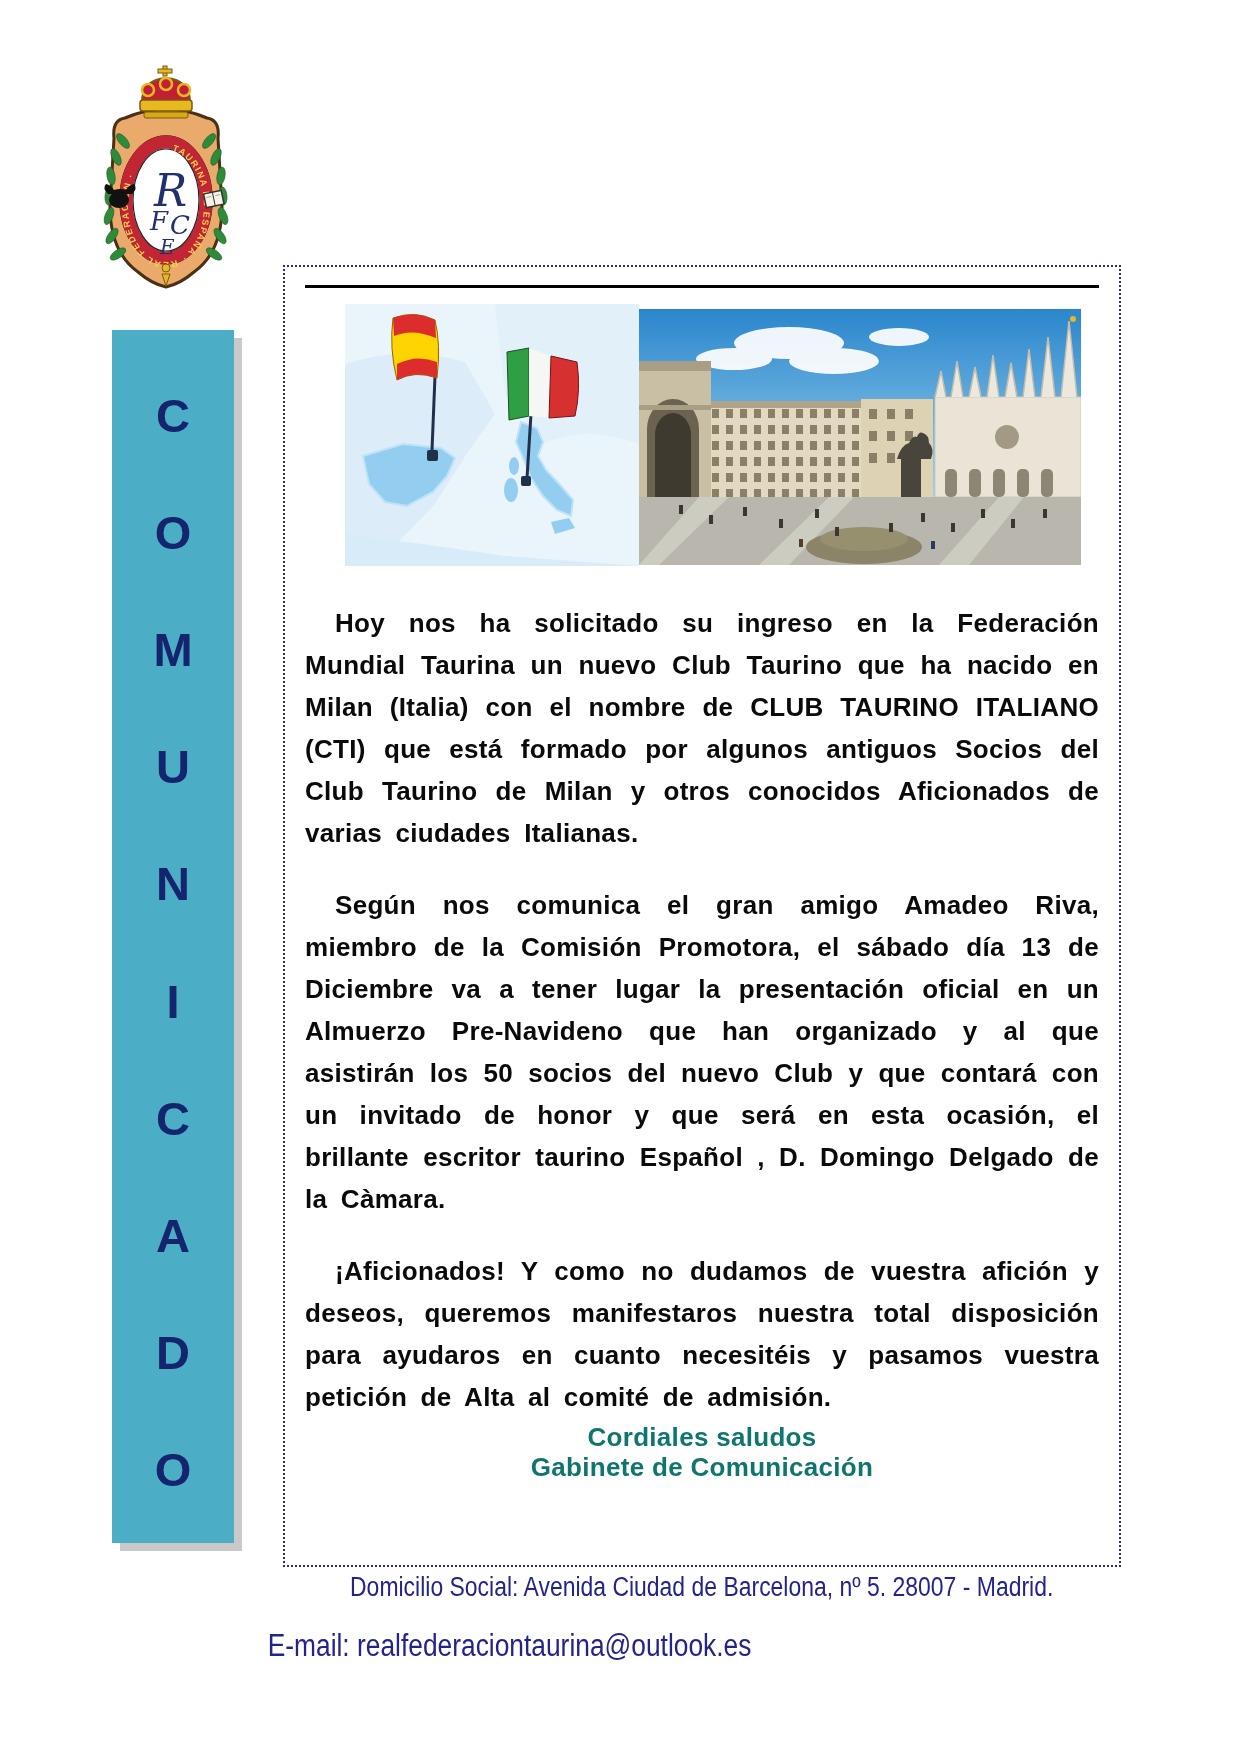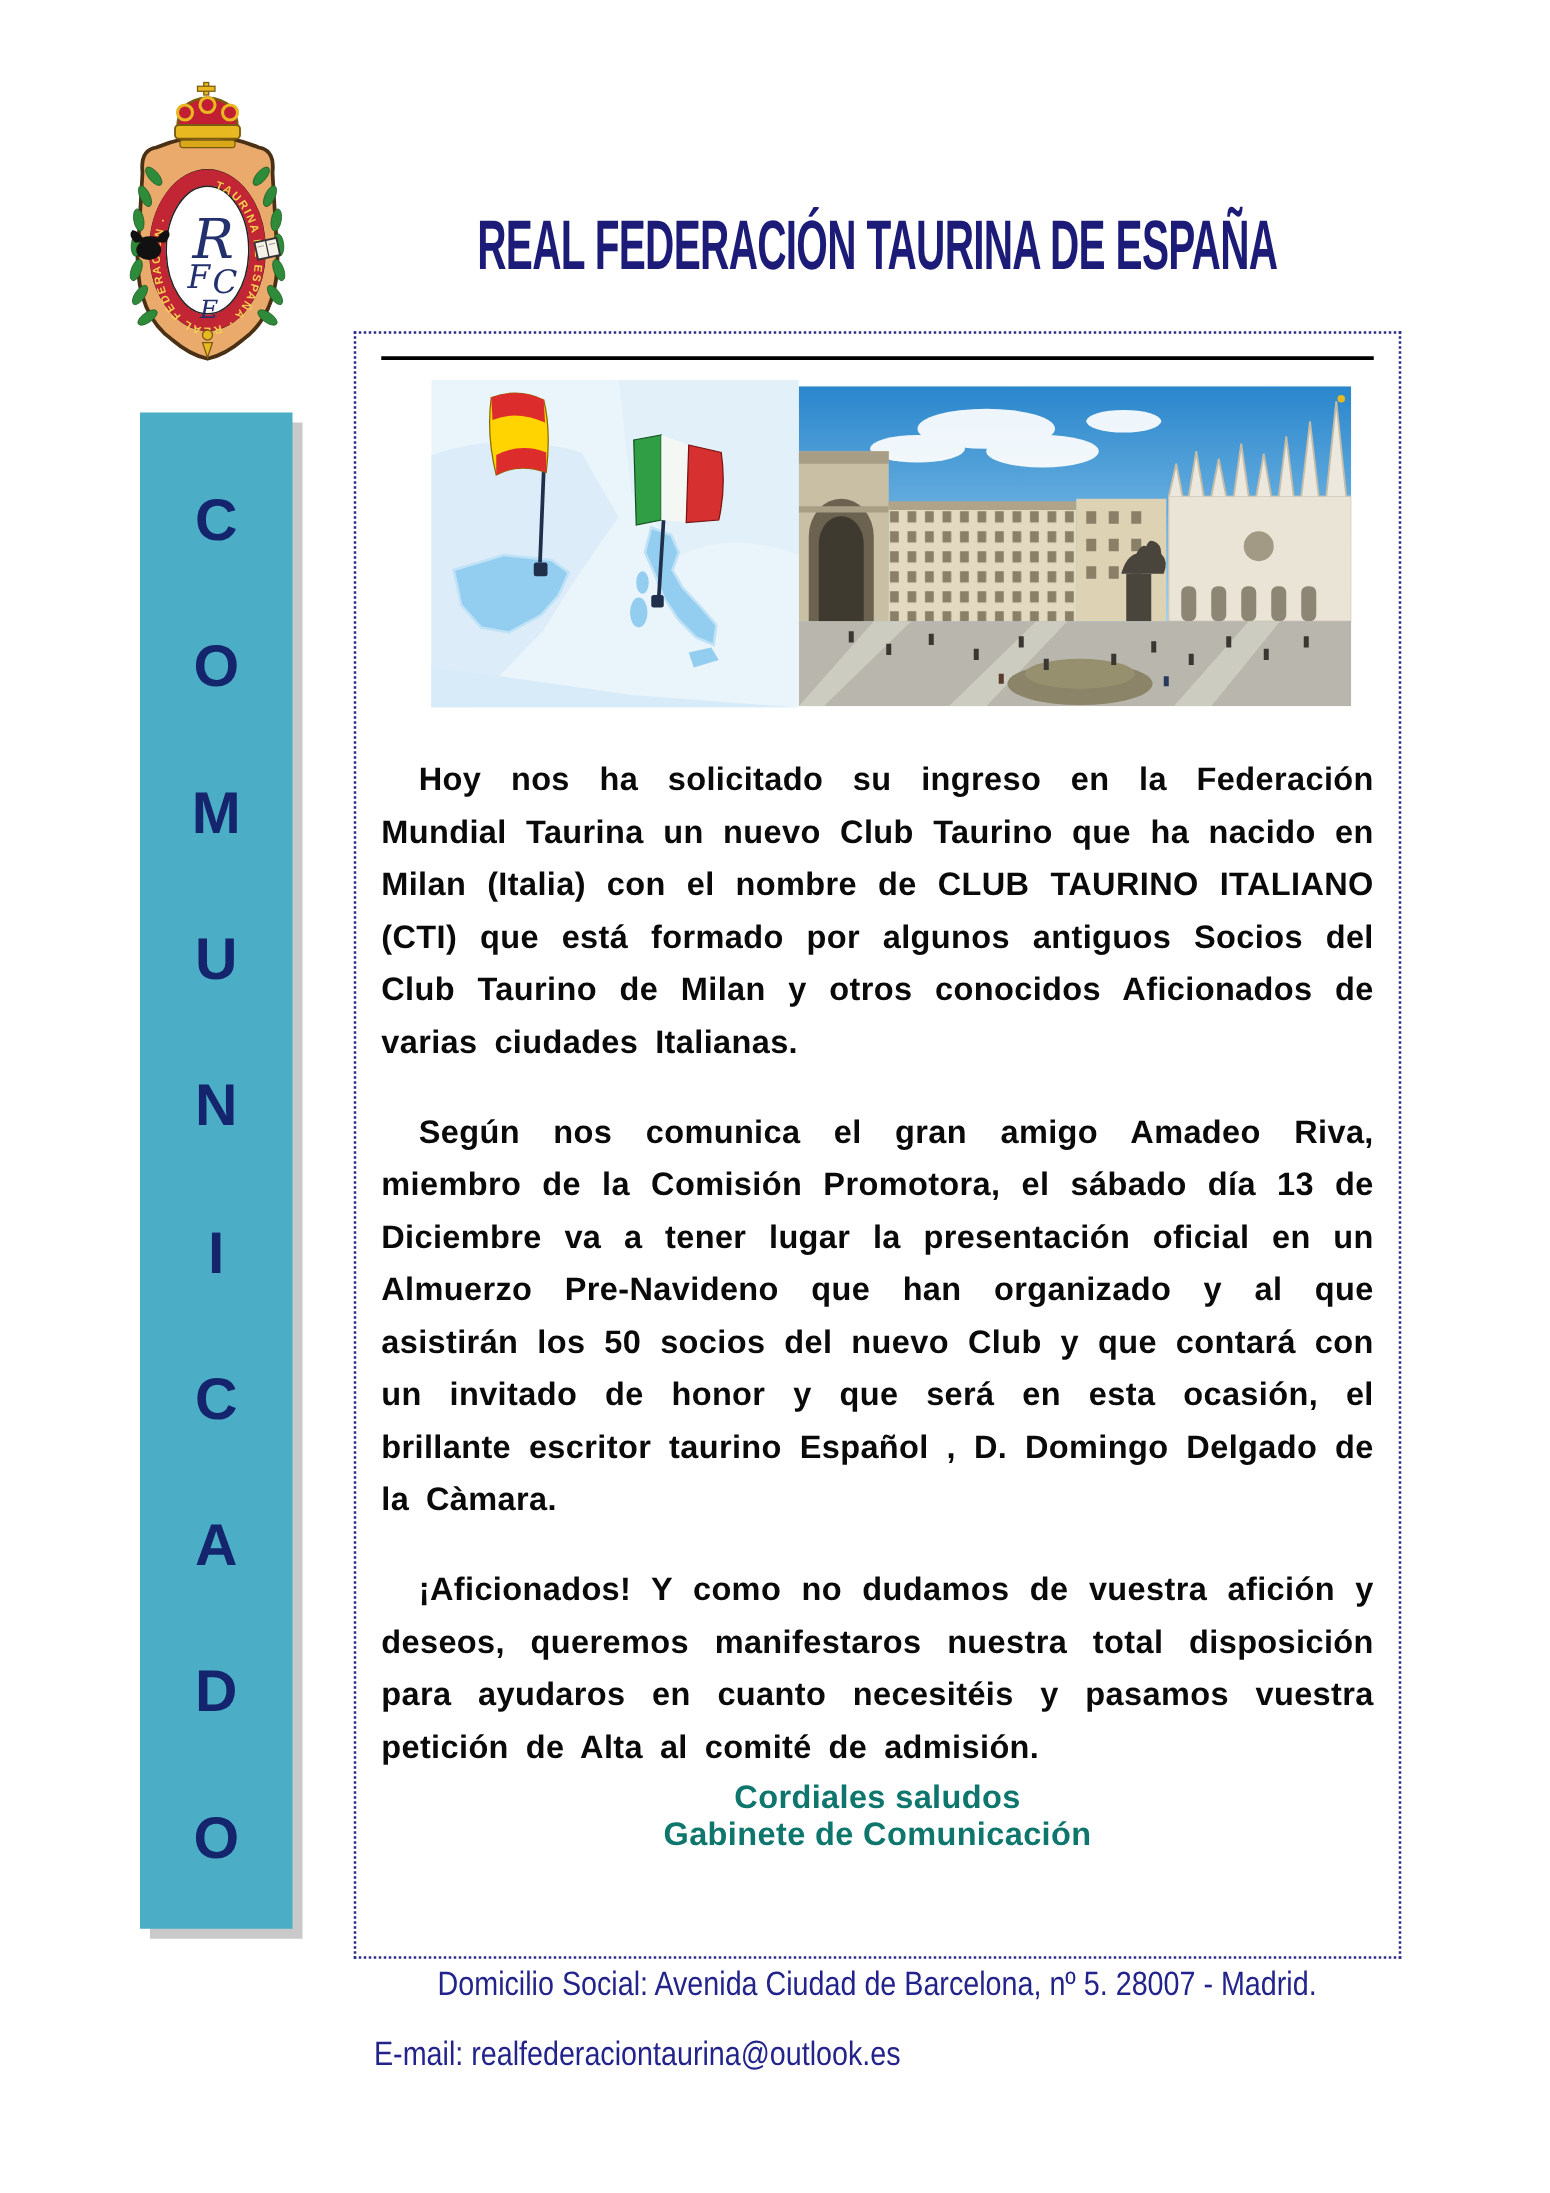--- a/index.html
+++ b/index.html
@@ -48,21 +48,21 @@
     text-align:justify;text-indent:30px;word-spacing:6px;letter-spacing:0.3px;
   }
   .closing{margin-top:4px;text-align:center;font-weight:700;font-size:26px;
     line-height:30px;color:#0f766e;letter-spacing:0.3px;}
   .closing div{margin:0;}
   
   .footer-line{position:absolute;text-align:center;font-weight:400;color:#23238c;}
   .footer-line span{display:inline-block;white-space:nowrap;transform:scaleX(0.85);}
   .footer-address{left:283px;top:1572px;width:838px;font-size:27px;}
   .footer-phone{left:100px;top:1601px;width:820px;font-size:25px;}
-  .footer-email{left:100px;top:1628px;width:820px;font-size:27px;}
+  .footer-email{left:100px;top:1628px;width:820px;font-size:31px;}
 </style>
 </head>
 <body>
 
 <div class="page">
 
   <svg class="crest" viewBox="0 0 148 234" xmlns="http://www.w3.org/2000/svg">
 
     <path d="M33,60 Q20,62 22,80 L18,148 Q18,194 46,214 Q60,226 74,229 Q88,226 102,214 Q130,194 130,148 L126,80 Q128,62 115,60 Q94,51 74,51 Q54,51 33,60 Z" fill="#e9aa6c" stroke="#4a3014" stroke-width="3"></path>
 
@@ -124,23 +124,20 @@
       <rect x="113" y="134" width="18" height="14" fill="#f5f2e8" stroke="#333333" stroke-width="1.5"></rect>
       <line x1="122" y1="134" x2="122" y2="148" stroke="#333333" stroke-width="1"></line>
       <line x1="115" y1="138" x2="120" y2="138" stroke="#999" stroke-width="0.8"></line>
       <line x1="124" y1="138" x2="129" y2="138" stroke="#999" stroke-width="0.8"></line>
     </g>
 
     <circle cx="74" cy="210" r="4" fill="#e8b820" stroke="#7a5a10" stroke-width="1"></circle>
     <path d="M70,216 l4,12 l4,-12 z" fill="#e8b820" stroke="#7a5a10" stroke-width="1"></path>
   </svg>
 
-  <div class="title-wrap">
-    <span>REAL FEDERACIÓN TAURINA DE ESPAÑA</span>
-  </div>
 
   <div class="sidebar">
     <span>C</span>
     <span>O</span>
     <span>M</span>
     <span>U</span>
     <span>N</span>
     <span>I</span>
     <span>C</span>
     <span>A</span>

